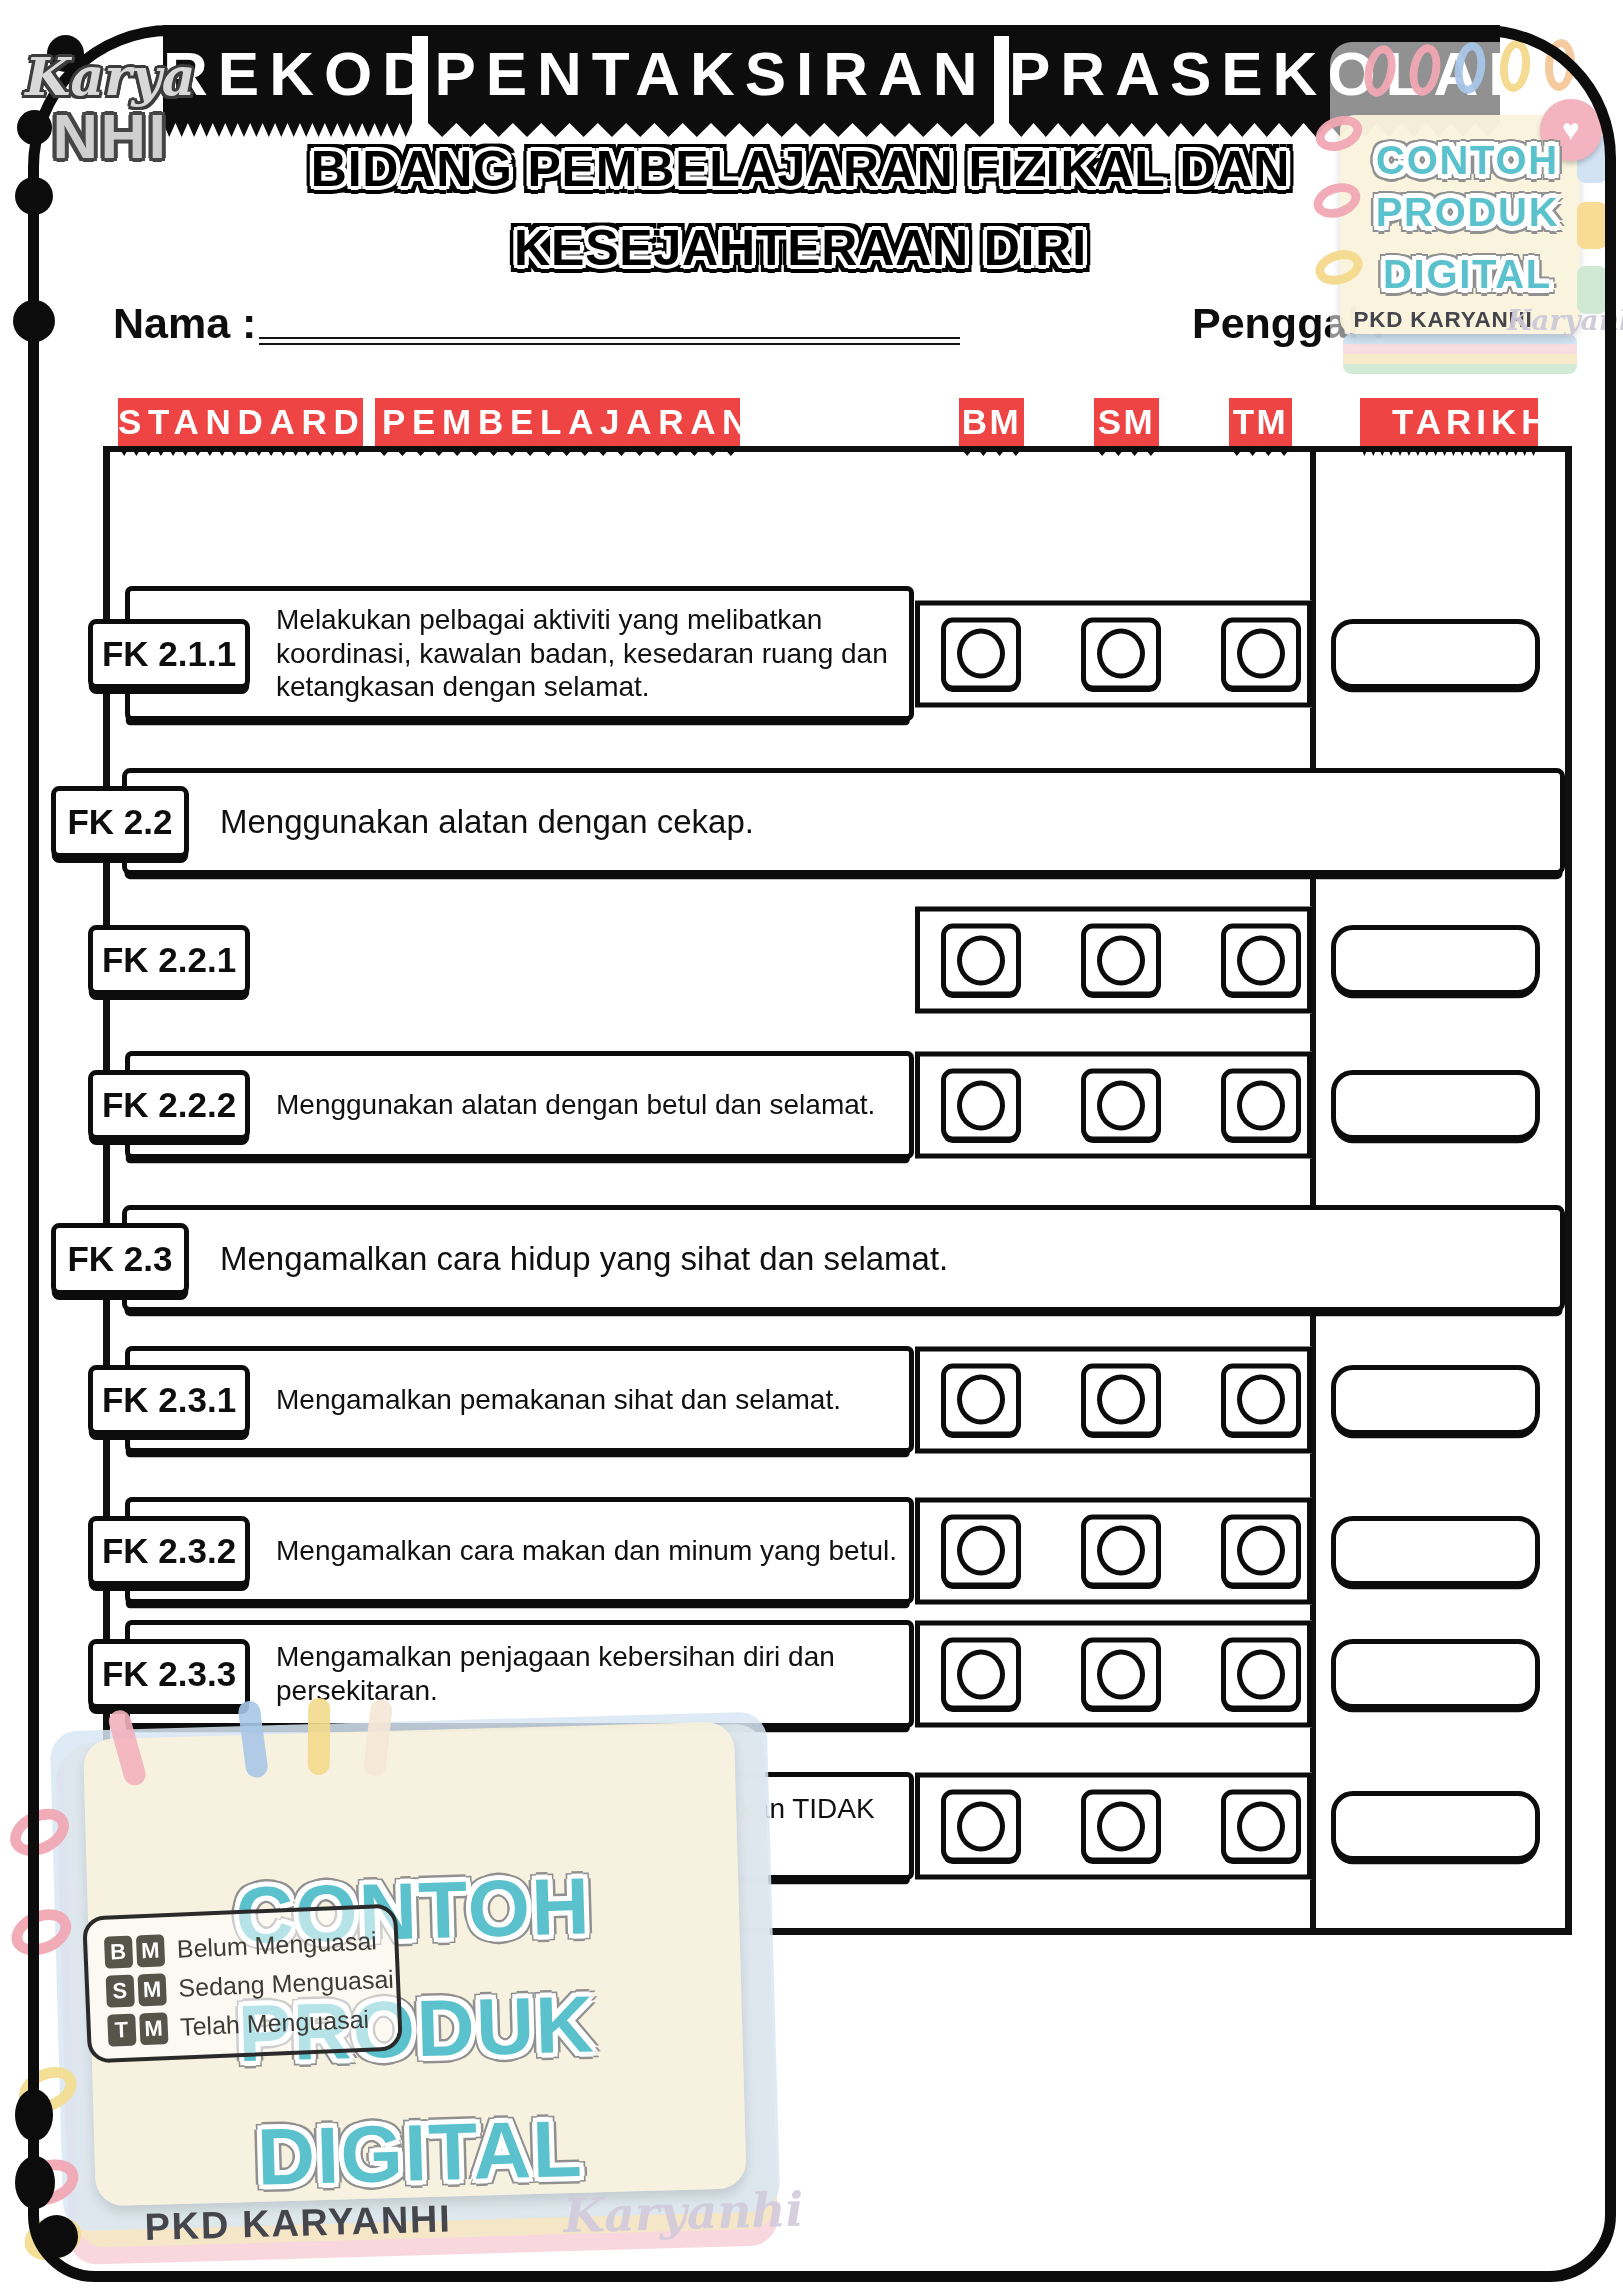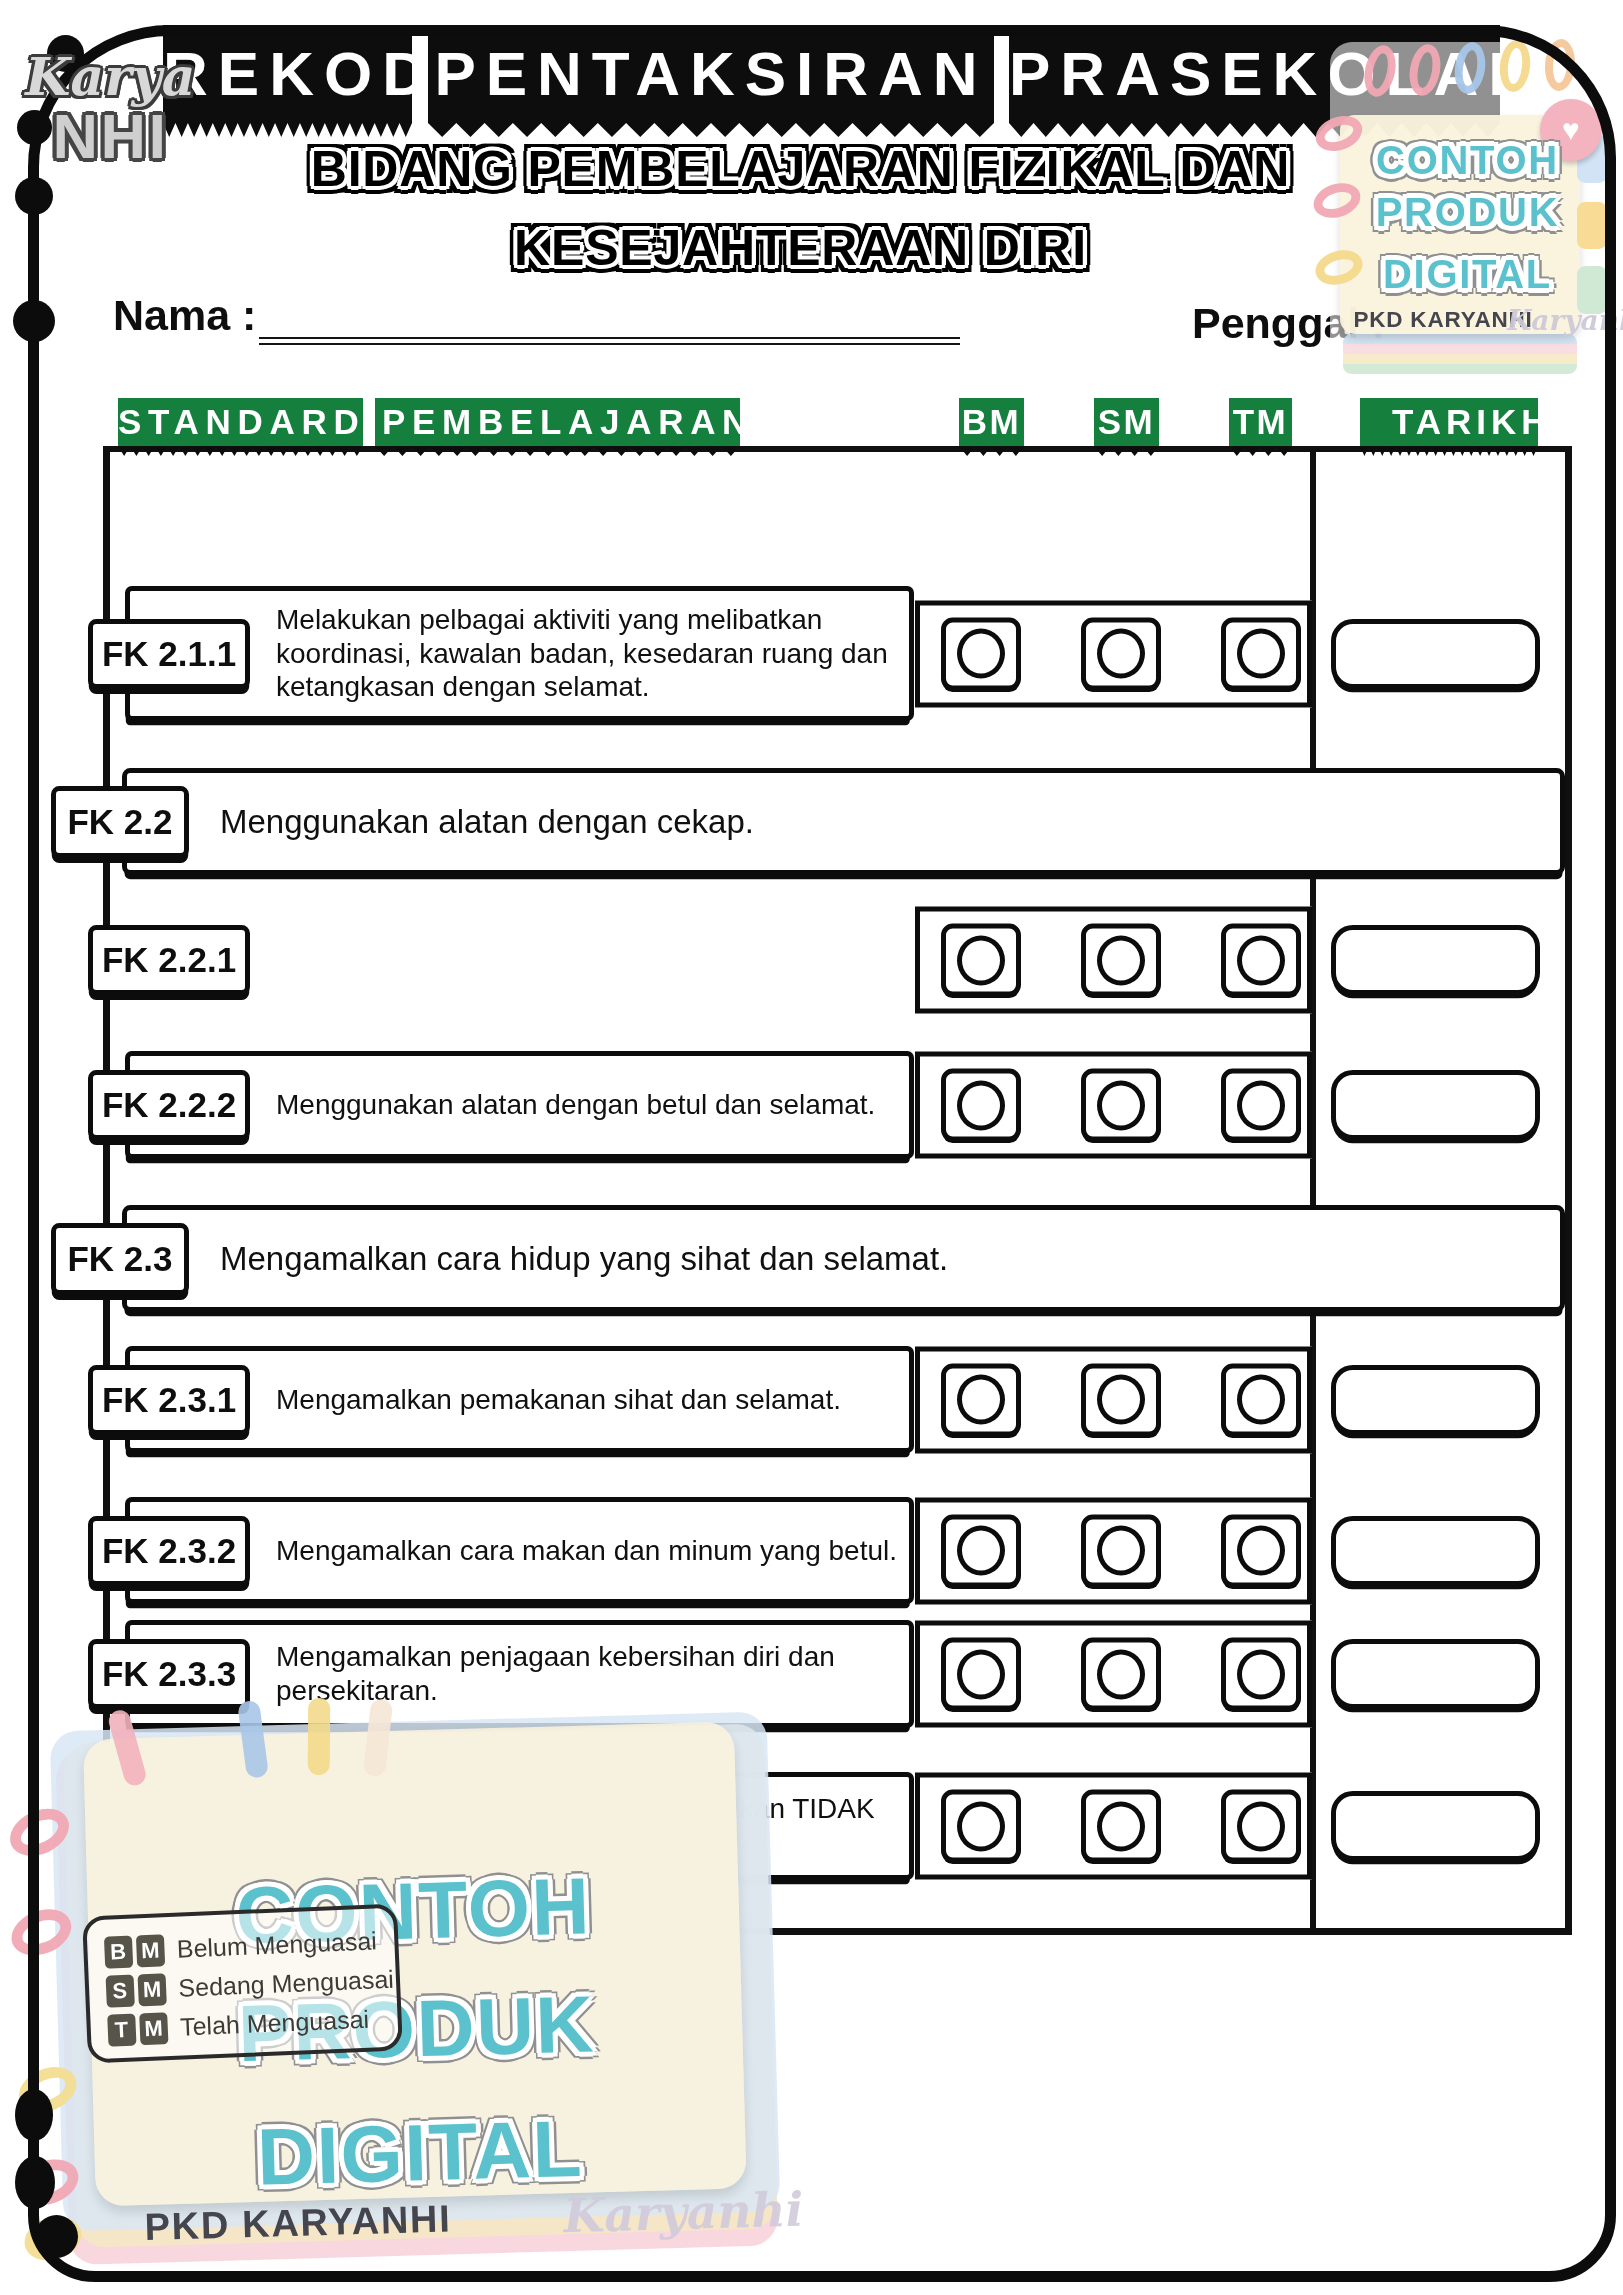--- a/index.html
+++ b/index.html
@@ -30,21 +30,21 @@
                  text-shadow:-2.5px -2.5px 0 #3c3c3c,2.5px -2.5px 0 #3c3c3c,-2.5px 2.5px 0 #3c3c3c,2.5px 2.5px 0 #3c3c3c,0 -3.3px 0 #3c3c3c,0 3.3px 0 #3c3c3c,-3.3px 0 0 #3c3c3c,3.3px 0 0 #3c3c3c; }
   .logo .nhi { margin-top:-6.7px; font-weight:900; font-size:63px; letter-spacing:2.5px; color:#cfcfcf;
                text-shadow:-3.3px -3.3px 0 #454545,3.3px -3.3px 0 #454545,-3.3px 3.3px 0 #454545,3.3px 3.3px 0 #454545,0 -4.2px 0 #454545,0 4.2px 0 #454545,-4.2px 0 0 #454545,4.2px 0 0 #454545; }
 
   
   .fieldlabel { position:absolute; font-size:43px; font-weight:600; color:#0e0e0e; z-index:6; }
   .name-line { position:absolute; left:259px; top:337px; width:701px; height:8.3px;
                border-top:2.5px solid #141414; border-bottom:2.5px solid #141414; z-index:6; }
 
   
-  .hban { position:absolute; top:398px; height:48px; background:#15803d; z-index:6; text-align:center; }
+  .hban { position:absolute; top:398px; height:48px; background:#ef4444; z-index:6; text-align:center; }
   .hban .bt { color:#fff; font-weight:bold; font-size:35px; letter-spacing:6.7px; line-height:48px; white-space:nowrap; }
   .hban .teeth { height:10px; }
 
   
   .tline { position:absolute; background:#101010; z-index:4; }
 
   
   .stdrow, .subrow { position:absolute; left:0; width:1623px; z-index:5; }
   .stdbox { position:absolute; left:122px; top:0; width:1443px; height:100%; background:#fff;
             border:5px solid #0c0c0c; border-radius:8.3px; box-shadow:0 6.7px 0 -2.5px #0c0c0c;
@@ -144,21 +144,21 @@
   </div>
 
   <div class="subtitle" style="top:140px;">BIDANG PEMBELAJARAN FIZIKAL DAN</div>
   <div class="subtitle" style="top:219px;">KESEJAHTERAAN DIRI</div>
 
   <div class="logo">
     <div class="karya">Karya</div>
     <div class="nhi">NHI</div>
   </div>
 
-  <span class="fieldlabel" style="left:113px;top:291px;">Nama :</span>
+  <span class="fieldlabel" style="left:113px;top:299px;">Nama :</span>
   <div class="name-line"></div>
   <span class="fieldlabel" style="left:1192px;top:299px;">Penggal :</span>
 
   <div class="hban" style="left:118px;width:245px;">
     <span class="bt">STANDARD</span>
     <div class="teeth">
         <svg viewBox="0 0 200 10" preserveAspectRatio="none">
           <path fill="#0d0d0d" d="M0 0 L5 10 L10 0 L15 10 L20 0 L25 10 L30 0 L35 10 L40 0 L45 10 L50 0 L55 10 L60 0 L65 10 L70 0 L75 10 L80 0 L85 10 L90 0 L95 10 L100 0 L105 10 L110 0 L115 10 L120 0 L125 10 L130 0 L135 10 L140 0 L145 10 L150 0 L155 10 L160 0 L165 10 L170 0 L175 10 L180 0 L185 10 L190 0 L195 10 L200 0 Z"></path>
         </svg>
       </div>

